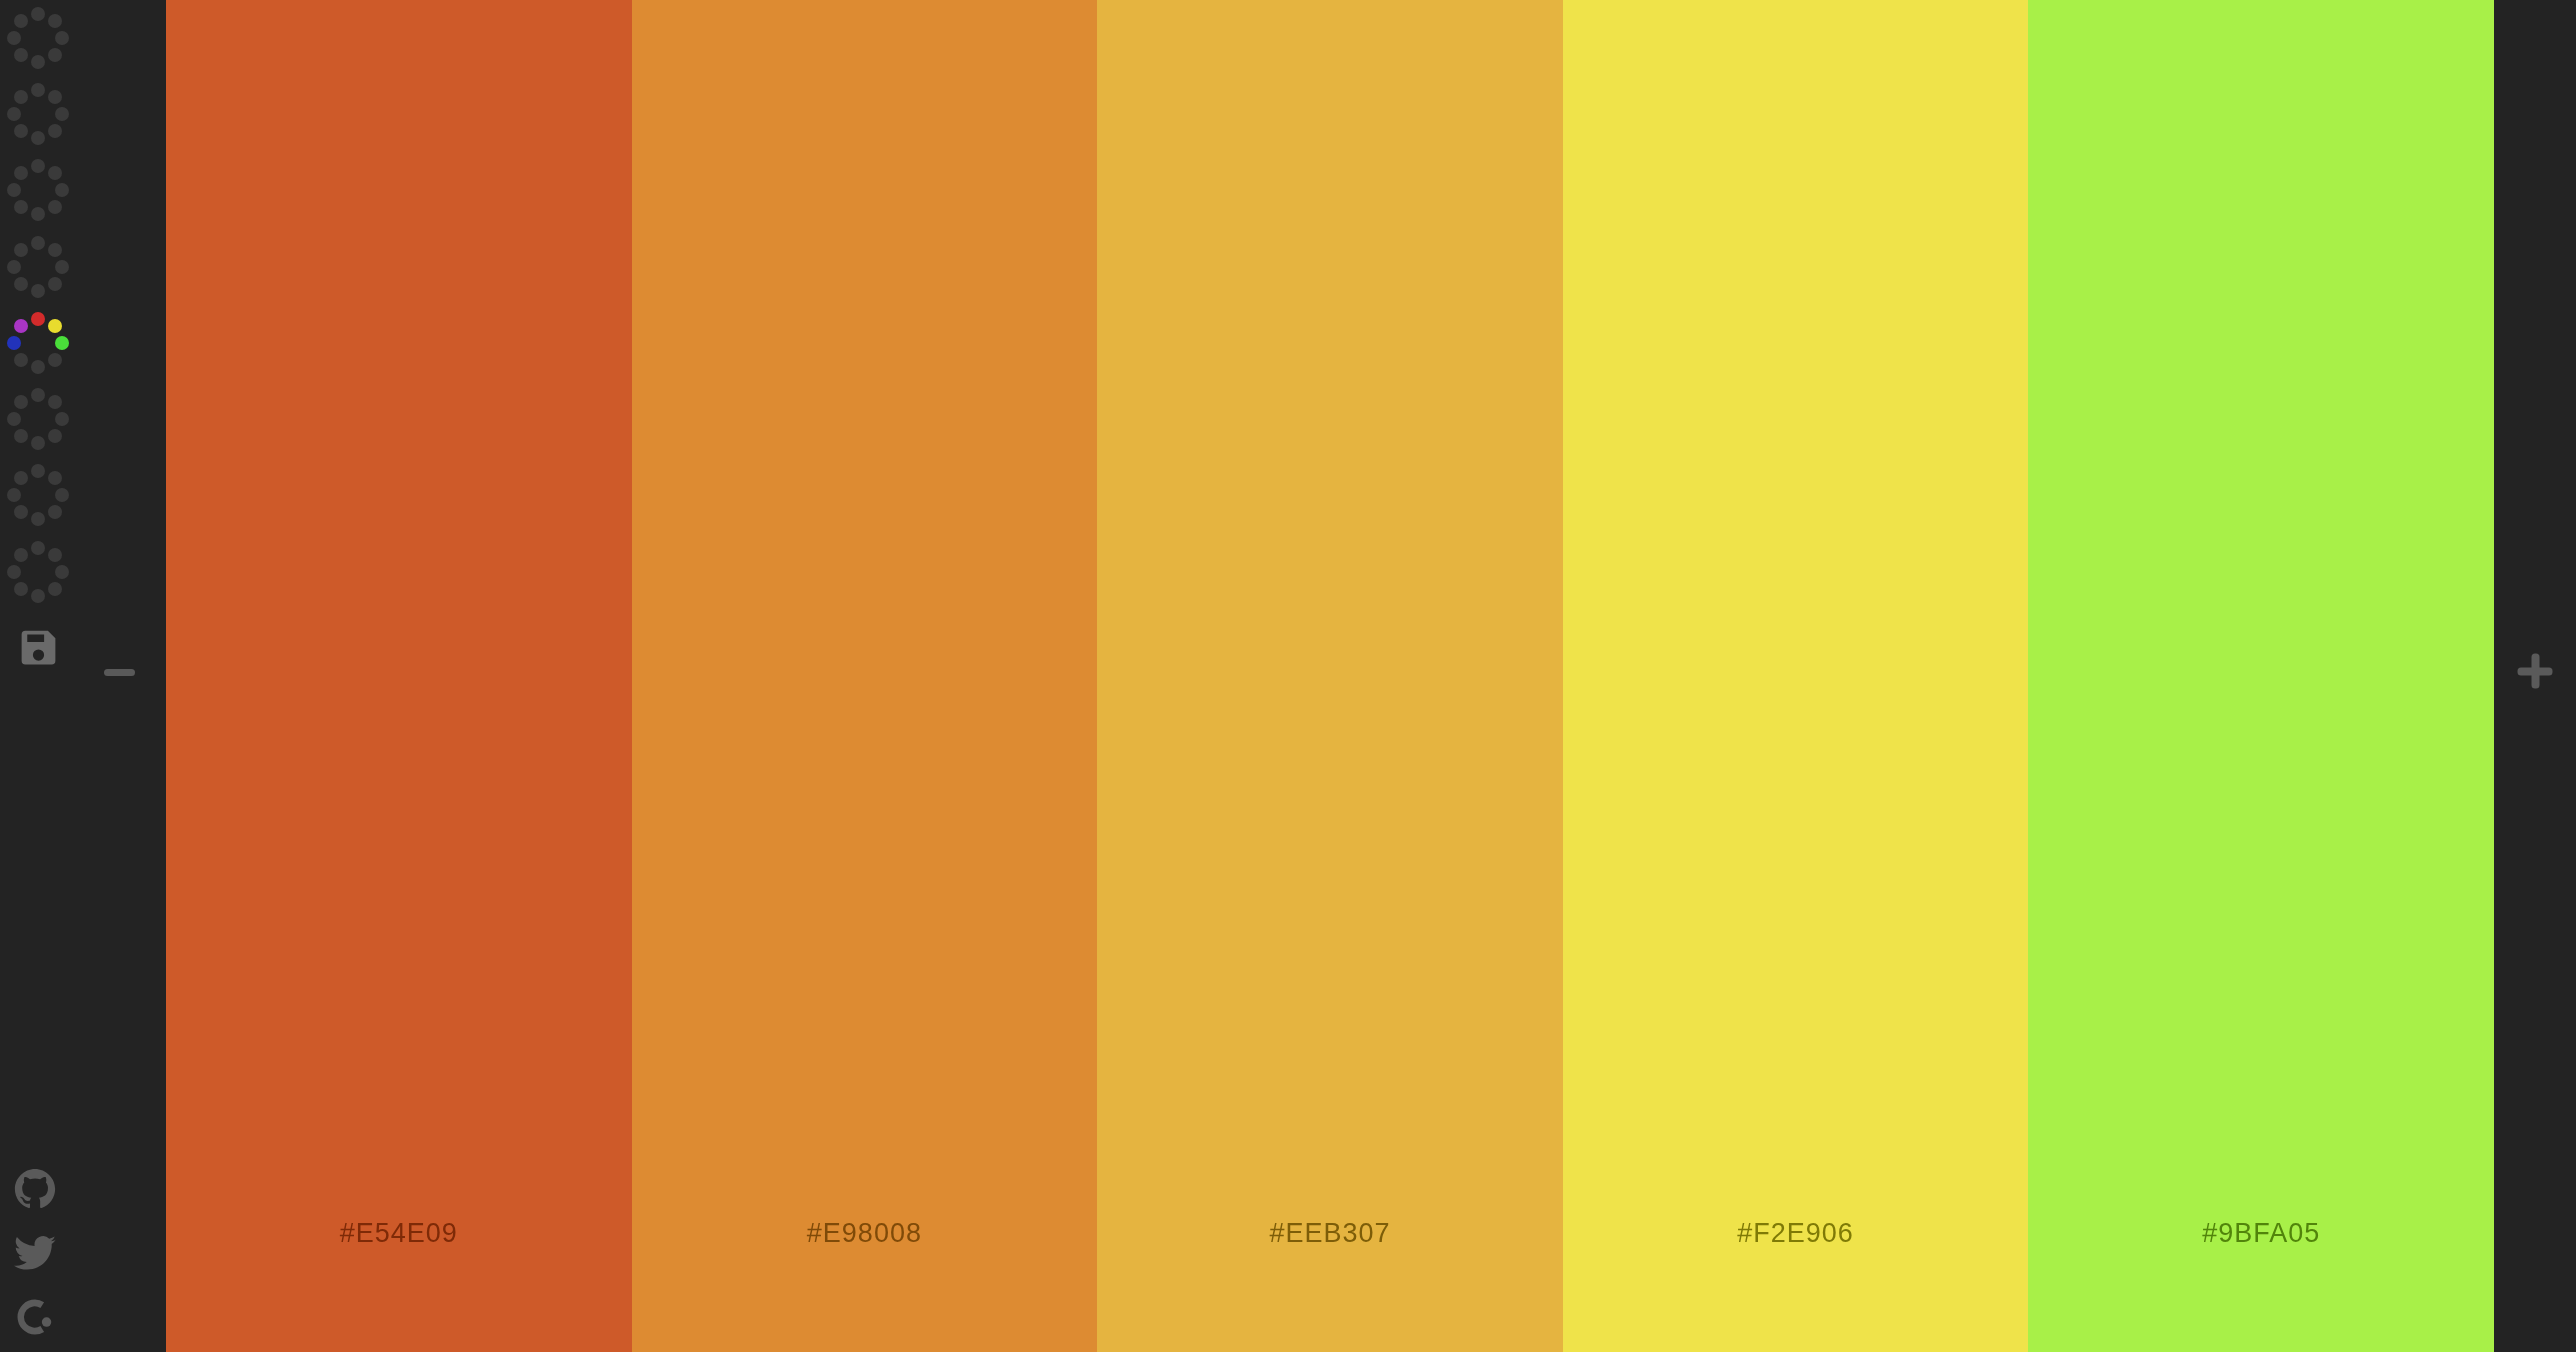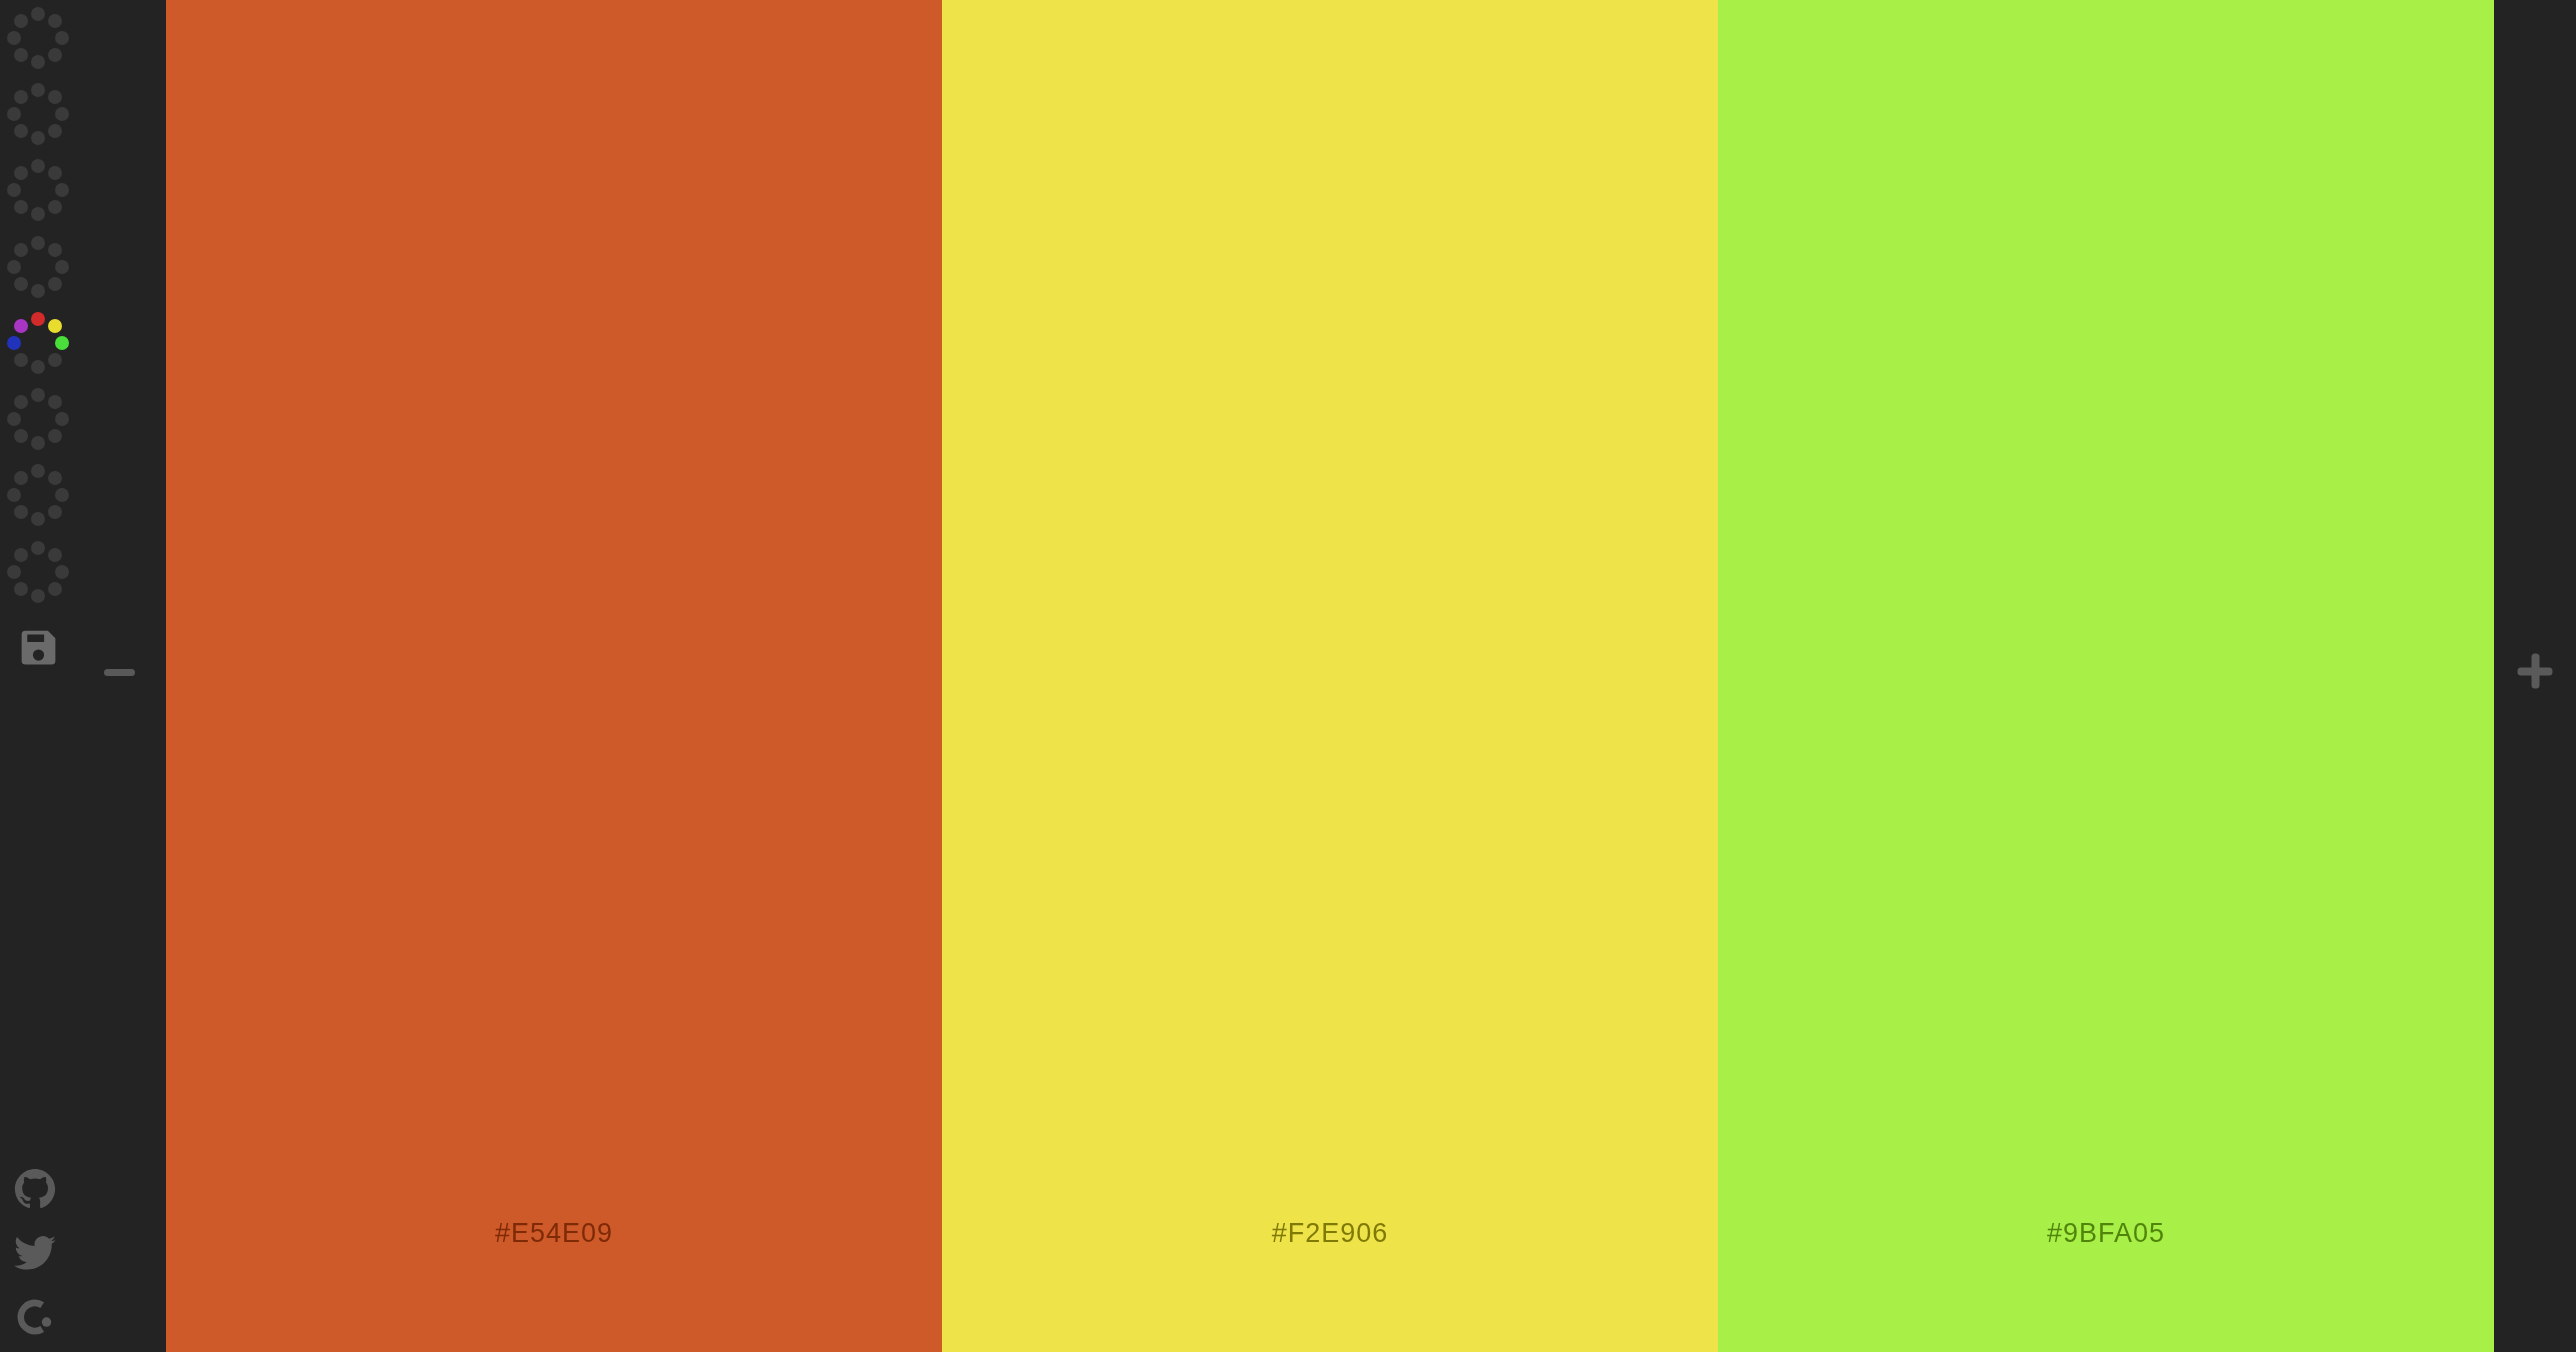--- a/index.html
+++ b/index.html
@@ -236,20 +236,26 @@
         <path d="M12 2a10 10 0 1 0 0 20 10 10 0 0 0 5.2-1.46l-2.1-3.4A6.1 6.1 0 1 1 15.1 6.9l2.1-3.4A9.94 9.94 0 0 0 12 2z"></path>
         <circle cx="18.6" cy="14.9" r="2.7"></circle>
       </svg>
     </div>
   </aside>
 
   <main id="swatches">
       <div class="swatch" style="background: rgb(206, 90, 41);">
         <span class="swatch-label" style="color: rgb(126, 42, 7);">#E54E09</span>
       </div>
+      <div class="swatch" style="background: rgb(221, 139, 50);">
+        <span class="swatch-label" style="color: rgb(127, 74, 8);">#E98008</span>
+      </div>
+      <div class="swatch" style="background: rgb(229, 180, 64);">
+        <span class="swatch-label" style="color: rgb(125, 93, 8);">#EEB307</span>
+      </div>
       <div class="swatch" style="background: rgb(239, 227, 74);">
         <span class="swatch-label" style="color: rgb(127, 122, 6);">#F2E906</span>
       </div>
       <div class="swatch" style="background: rgb(168, 240, 72);">
         <span class="swatch-label" style="color: rgb(81, 132, 11); text-align: right;">#9BFA05</span>
       </div>
     </main>
 
   <div id="right-rail">
     <div id="add-btn" title="Add">

